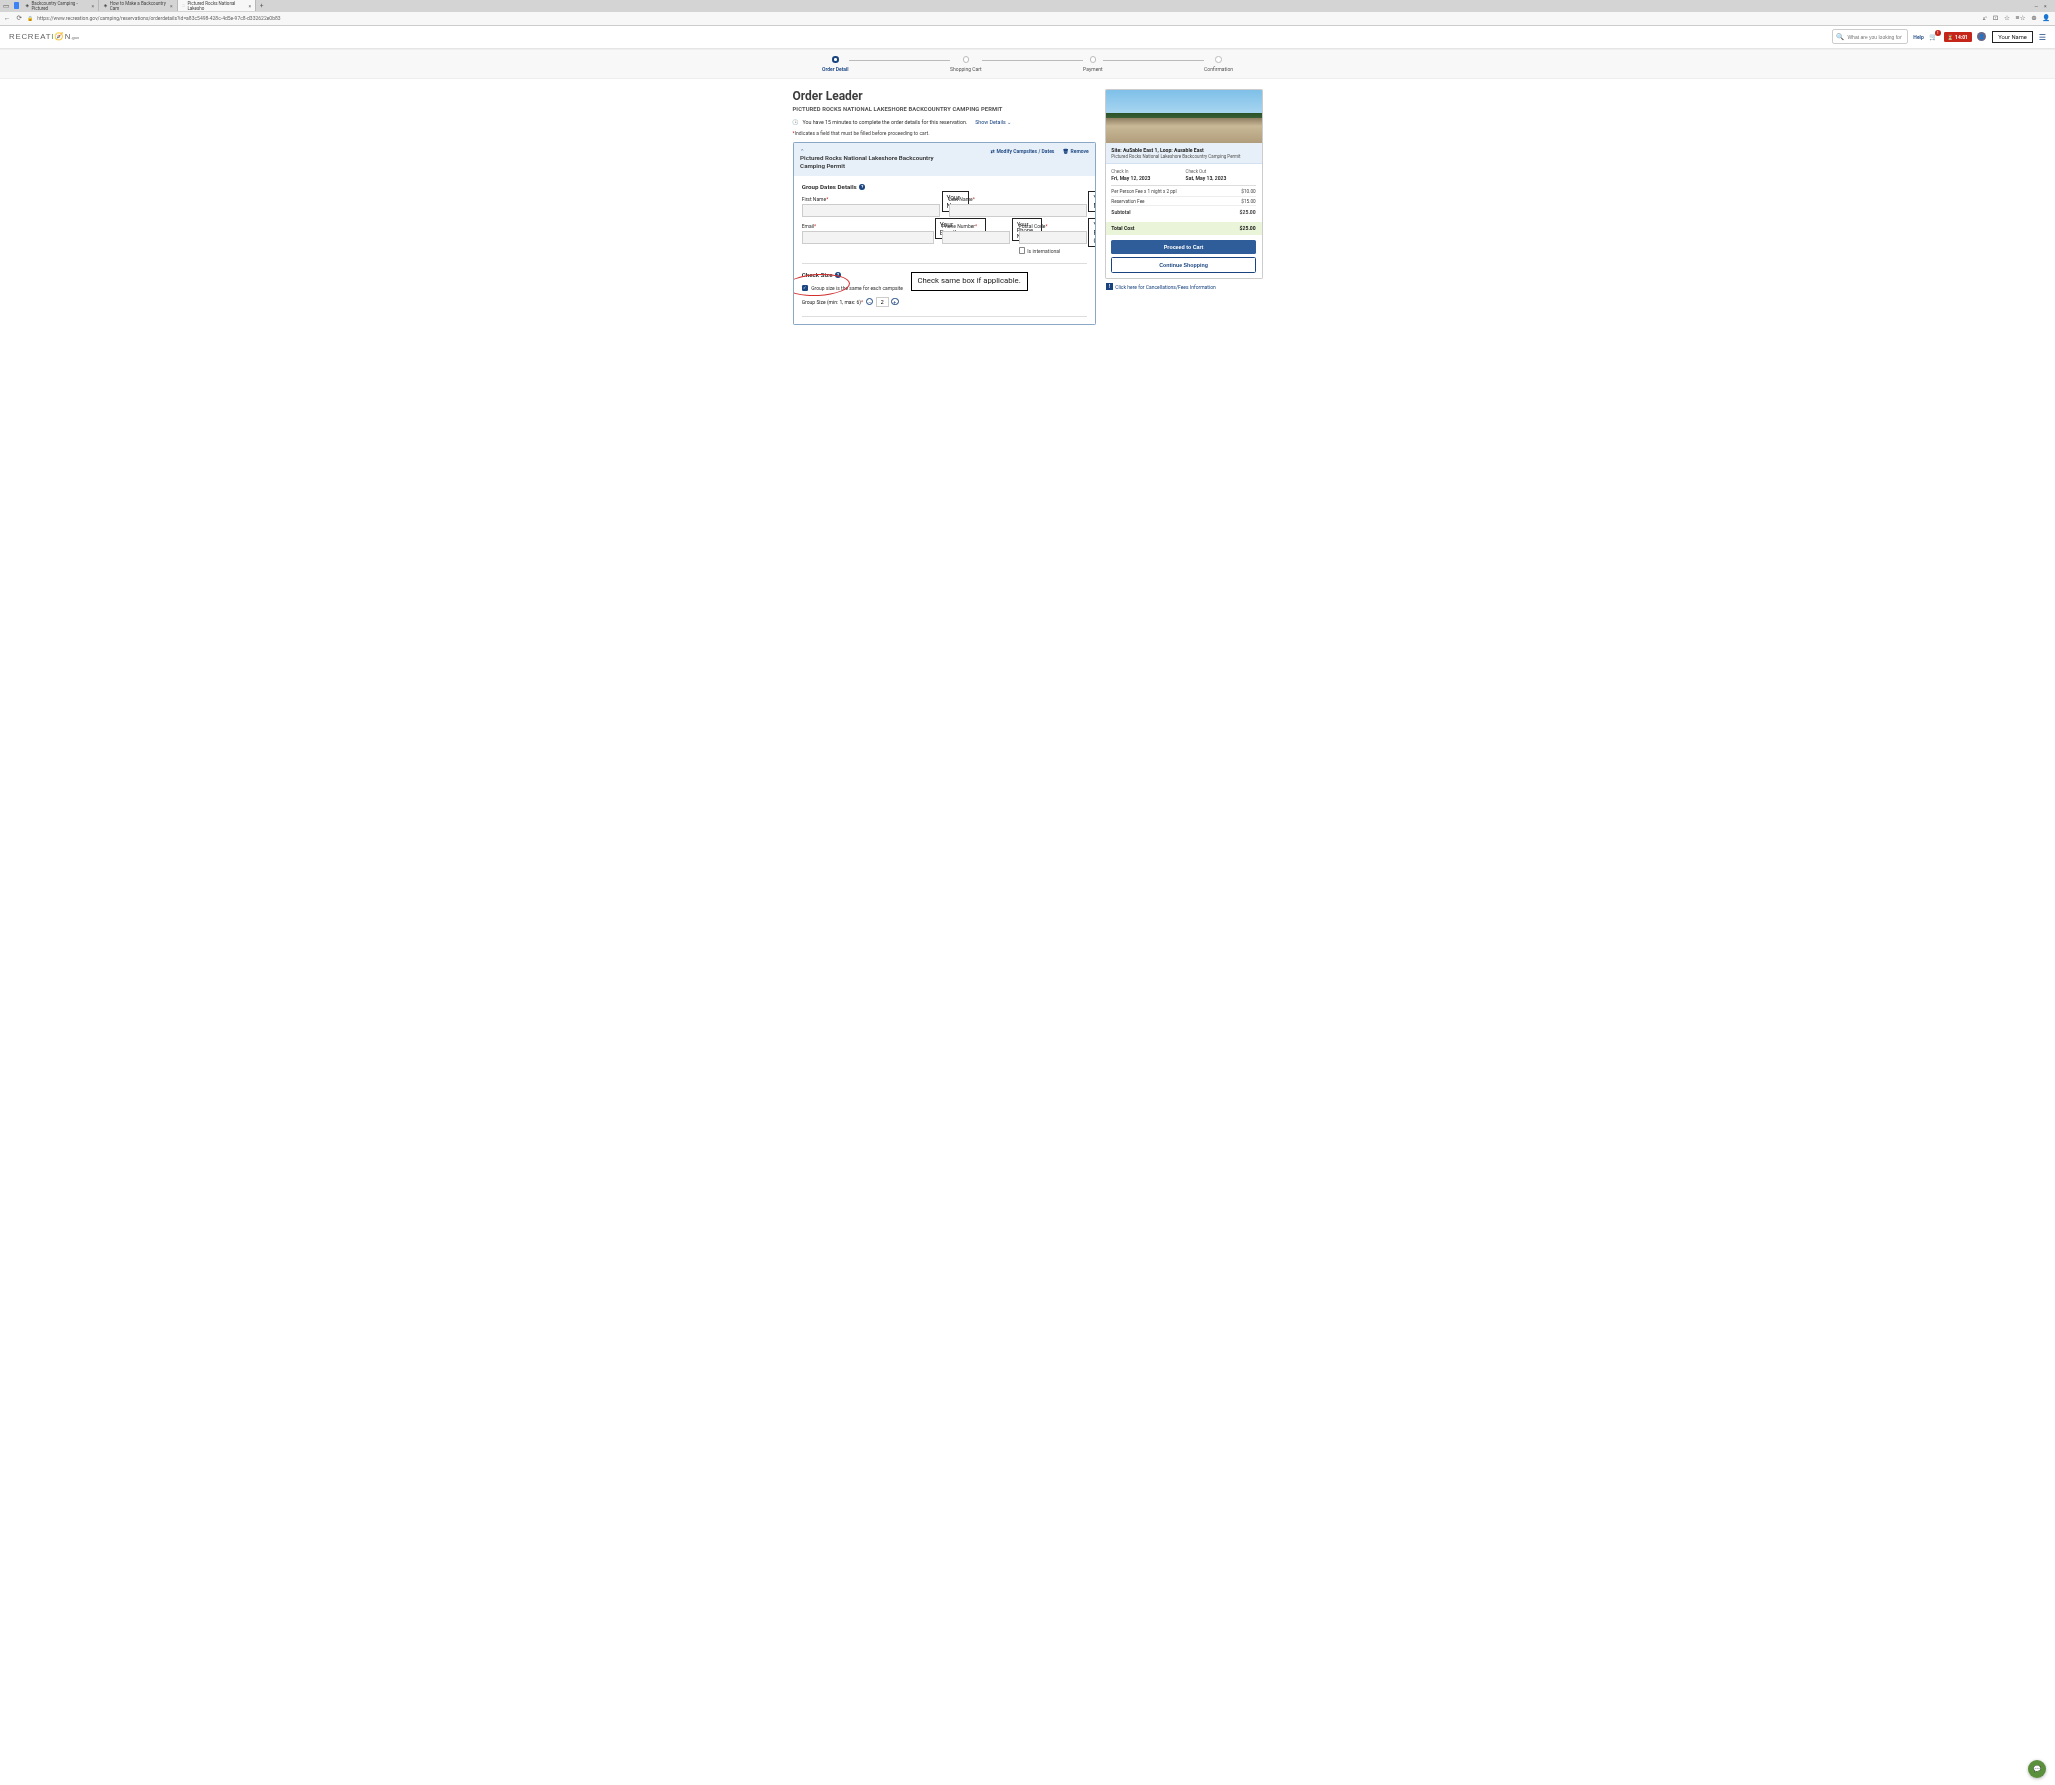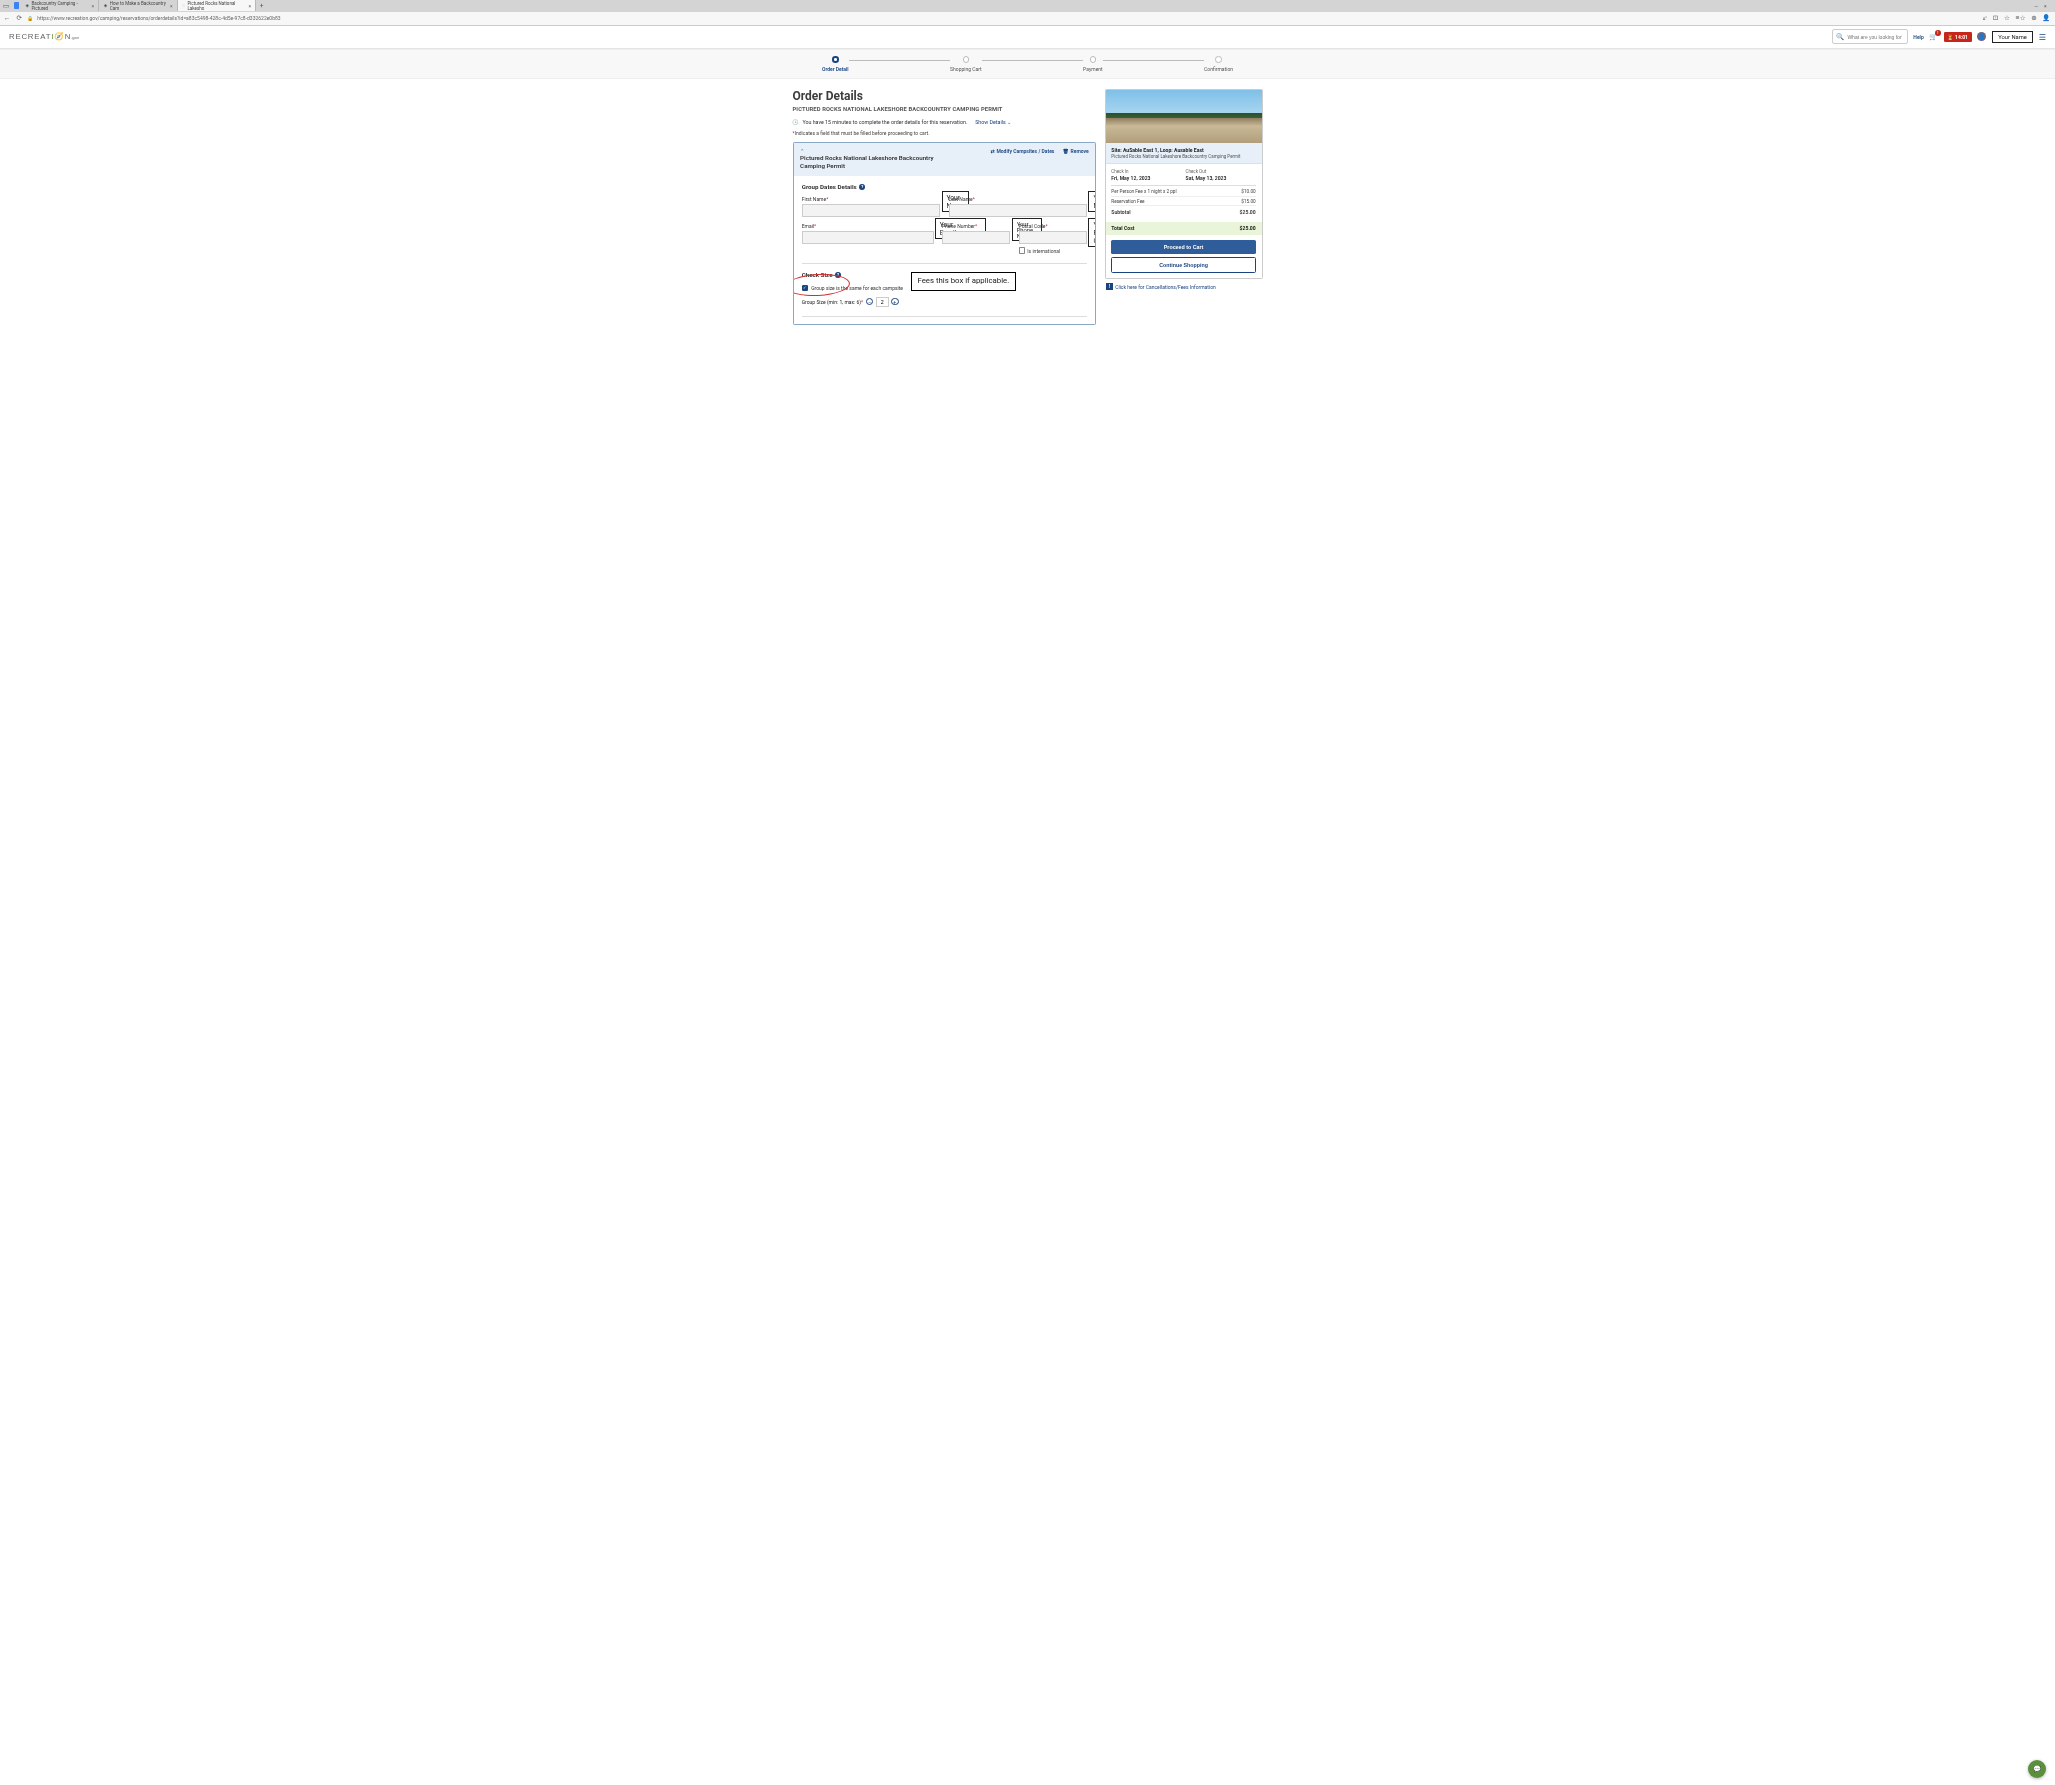--- a/index.html
+++ b/index.html
@@ -205,21 +205,21 @@
     <div class="step-line"></div>
     <div class="step">
       <div class="step-circle"></div>
       <div class="step-label">Confirmation</div>
     </div>
   </div>
 </div>
 
 <div class="page-body">
   <div>
-    <h1 class="page-title">Order Details</h1>
+    <h1 class="page-title">Order Leader</h1>
     <div class="page-subtitle">PICTURED ROCKS NATIONAL LAKESHORE BACKCOUNTRY CAMPING PERMIT</div>
 
     <div class="info-row">
       <span style="color:#1a4480">🕒</span>
       <span>You have 15 minutes to complete the order details for this reservation.</span>&nbsp;
       <a><span>Show Details</span> <span>⌄</span></a>
     </div>
     <div class="req-note">
       <span class="req-star">*</span><span>Indicates a field that must be filled before proceeding to cart.</span>
     </div>
@@ -287,21 +287,21 @@
         <div class="group-size-wrap">
           <div class="red-oval"></div>
           <div class="section-title">
             <span>Check Size</span>
             <span class="help-circle">?</span>
           </div>
           <div class="checkbox-row">
             <span class="checkbox-filled">✓</span>
             <span>Group size is the same for each campsite</span>
           </div>
-          <div class="annotation-box">Fees this box if applicable.</div>
+          <div class="annotation-box">Check same box if applicable.</div>
           <div class="stepper-input">
             <span><span>Group Size (min: 1, max: 6)</span><span class="req-star">*</span></span>
             <span class="step-btn">−</span>
             <input class="qty-box" type="text" value="2" style="">
             <span class="step-btn">+</span>
           </div>
         </div>
 
         <hr class="section-divider" style="margin-bottom:0">
       </div>

